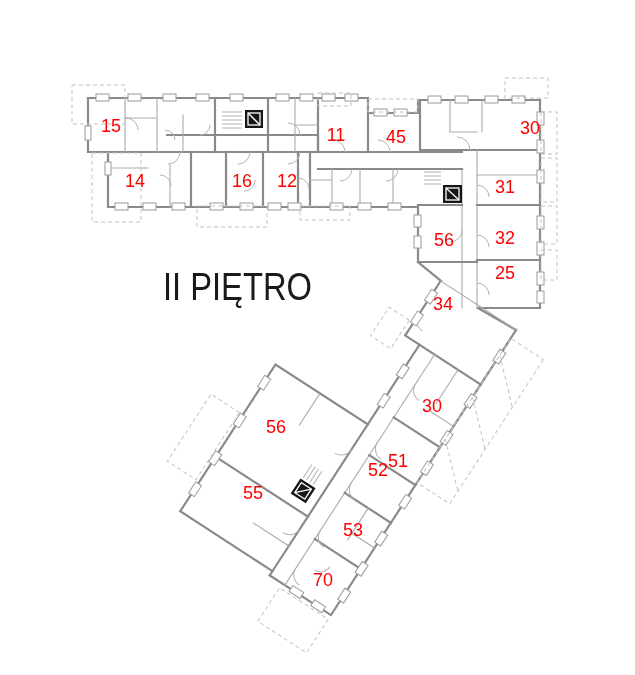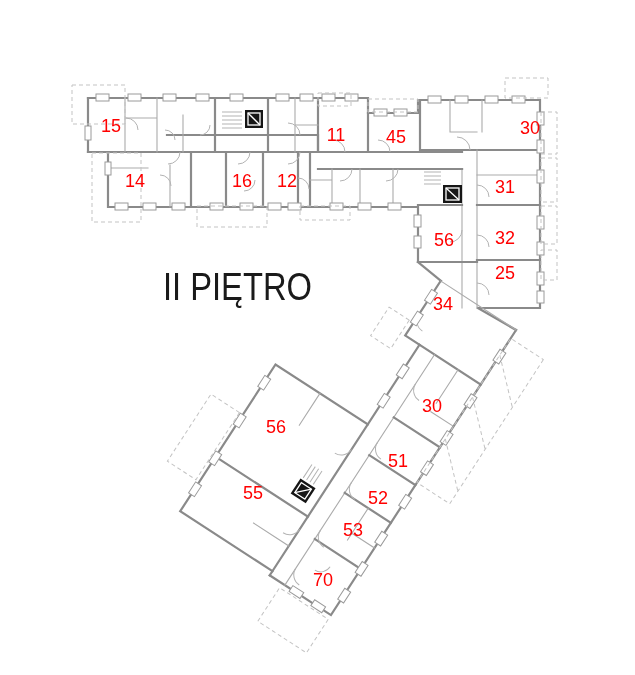--- a/index.html
+++ b/index.html
@@ -208,18 +208,18 @@
   <span class="room-label" style="left:336px;top:135px">11</span>
   <span class="room-label" style="left:396px;top:137px">45</span>
   <span class="room-label" style="left:530px;top:128px">30</span>
   <span class="room-label" style="left:505px;top:187px">31</span>
   <span class="room-label" style="left:505px;top:238px">32</span>
   <span class="room-label" style="left:505px;top:273px">25</span>
   <span class="room-label" style="left:443px;top:304px">34</span>
   <span class="room-label" style="left:444px;top:240px">56</span>
   <span class="room-label" style="left:432px;top:406px">30</span>
   <span class="room-label" style="left:398px;top:461px">51</span>
-  <span class="room-label" style="left:378px;top:498px">52</span>
+  <span class="room-label" style="left:378px;top:470px">52</span>
   <span class="room-label" style="left:353px;top:530px">53</span>
   <span class="room-label" style="left:323px;top:580px">70</span>
   <span class="room-label" style="left:253px;top:493px">55</span>
   <span class="room-label" style="left:276px;top:427px">56</span>
 </div>
 
 </body></html>

